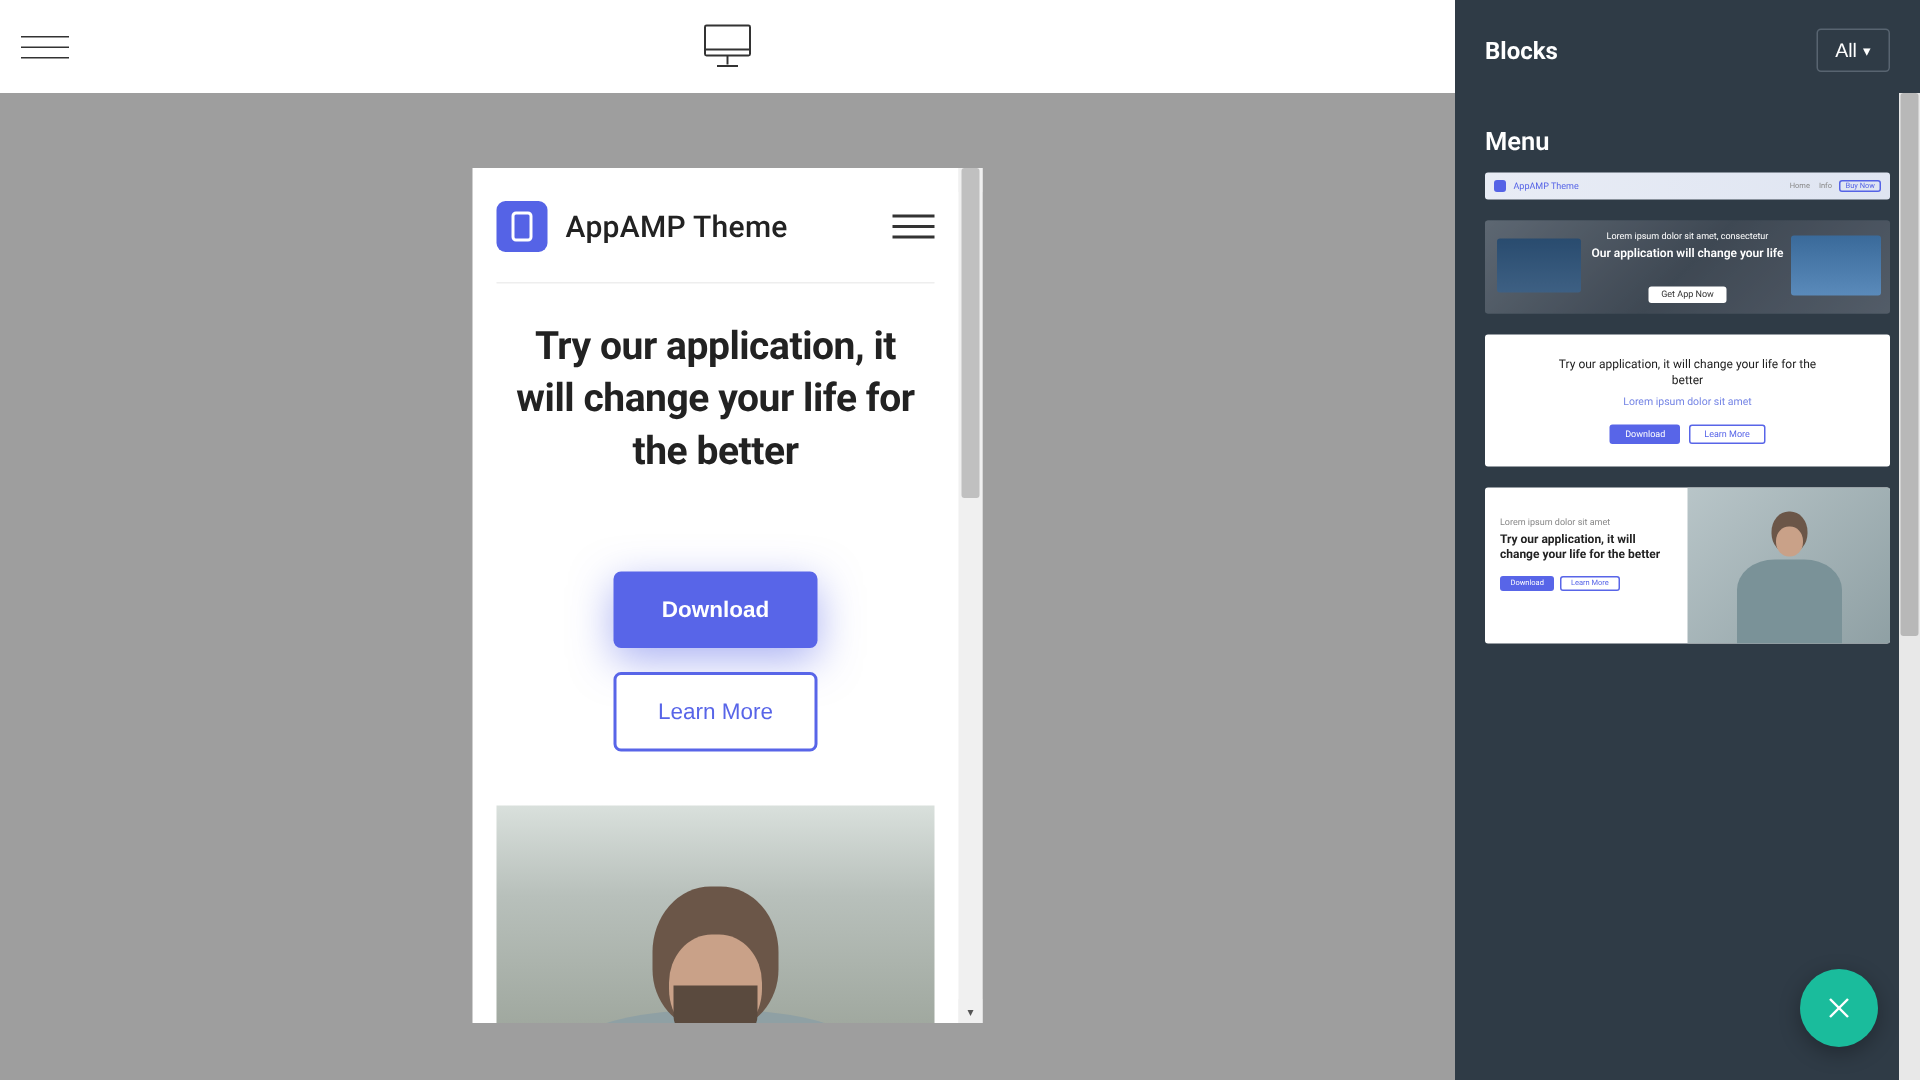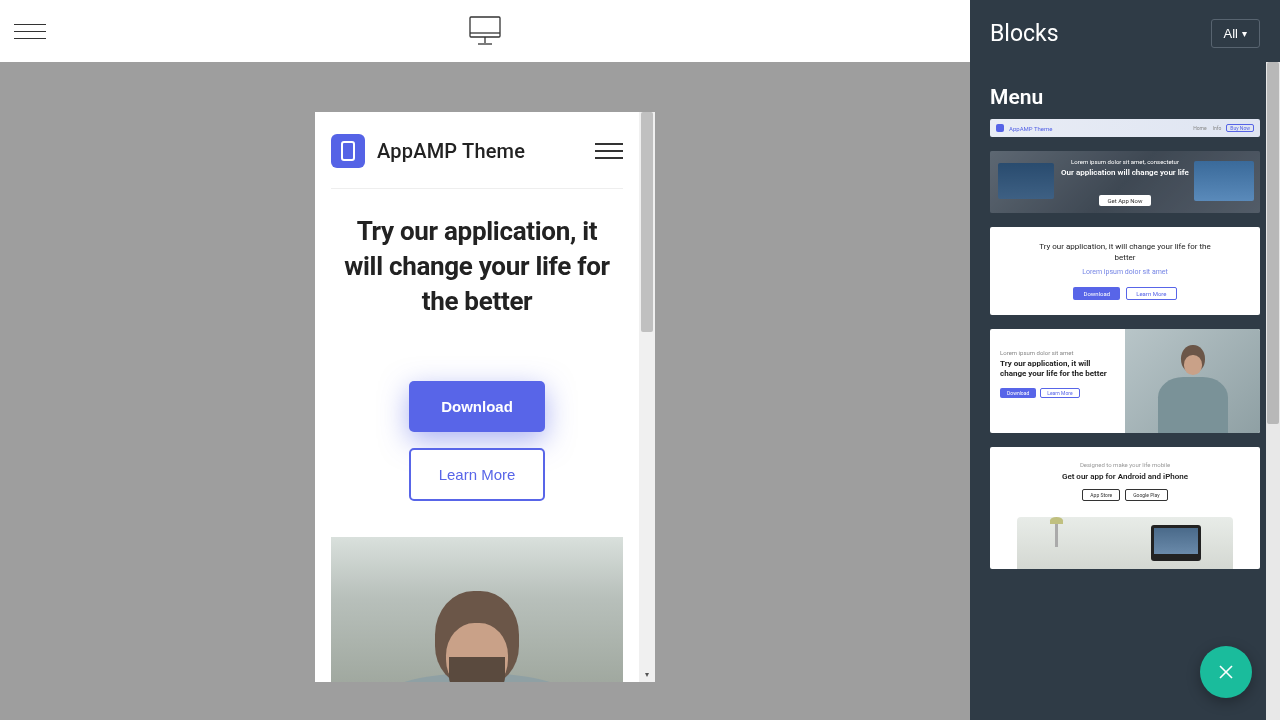--- a/index.html
+++ b/index.html
@@ -36,29 +36,29 @@
 .preview-img { width: calc(100% + 0px); height: 150px; margin-top: 36px; background: linear-gradient(180deg, #d9e0dc 0%, #b8c0bb 40%, #9fa79e 100%); position: relative; overflow: hidden; }
 .person-silhouette { position: absolute; left: 50%; transform: translateX(-50%); bottom: -30px; width: 170px; height: 140px; }
 .person-head { position: absolute; top: 14px; left: 50%; transform: translateX(-50%); width: 84px; height: 95px; background: #6b5648; border-radius: 46% 46% 42% 42%; }
 .person-face { position: absolute; top: 46px; left: 50%; transform: translateX(-50%); width: 62px; height: 70px; background: #c9a188; border-radius: 46% 46% 48% 48%; }
 .person-beard { position: absolute; top: 80px; left: 50%; transform: translateX(-50%); width: 56px; height: 40px; background: #5a4a3e; border-radius: 0 0 50% 50%; }
 .person-shoulders { position: absolute; bottom: 0; left: 50%; transform: translateX(-50%); width: 180px; height: 44px; background: #8fa0a4; border-radius: 50% 50% 0 0; }
 
 
 .sidebar { position: absolute; top: 0; right: 0; width: 310px; height: 720px; background: #2f3b46; color: #fff; overflow: hidden; }
 .sidebar-head { display: flex; align-items: center; justify-content: space-between; padding: 19px 20px; }
-.sidebar-head h2 { font-size: 23px; font-weight: 400; }
+.sidebar-head h2 { font-size: 16px; font-weight: 700; }
 .dropdown-btn { border: 1px solid #586470; background: transparent; color: #fff; font-size: 13px; padding: 6px 12px; border-radius: 3px; cursor: pointer; display: inline-flex; align-items: center; gap: 4px; }
 .dropdown-btn::after { content: "▾"; font-size: 10px; }
 
 .sidebar-body { padding: 0 20px 100px 20px; height: calc(100% - 62px); overflow-y: hidden; position: relative; }
 .sidebar-scroll { position: absolute; right: 0; top: 62px; width: 14px; height: calc(100% - 62px); background: #e8e8e8; }
 .sidebar-scroll-thumb { position: absolute; top: 0; left: 1px; width: 12px; height: 55%; background: #b8b8b8; border-radius: 2px; }
 
-.section-label { font-size: 21px; font-weight: 600; margin: 18px 0 10px 0; }
+.section-label { font-size: 17px; font-weight: 600; margin: 18px 0 10px 0; }
 .added-tag { position: absolute; right: 132px; top: 108px; font-size: 14px; color: #dfe3e7; }
 
 .thumb { background: #fff; border-radius: 2px; margin-bottom: 14px; overflow: hidden; cursor: pointer; position: relative; }
 
 
 .thumb-menu { height: 18px; background: linear-gradient(90deg, #e8ecf5 0%, #dfe5f2 100%); display: flex; align-items: center; padding: 0 6px; gap: 5px; }
 .thumb-menu-logo { width: 8px; height: 8px; background: #5563e6; border-radius: 2px; }
 .thumb-menu-text { font-size: 6px; color: #5563e6; }
 .thumb-menu-nav { margin-left: auto; display: flex; gap: 6px; }
 .thumb-menu-nav span { font-size: 5px; color: #888; }
@@ -219,31 +219,20 @@
         </div>
       </div>
       <div class="thumb-h3-right">
           <div class="body"></div>
           <div class="head"></div>
           <div class="face"></div>
         </div>
     </div>
 
 
-    <div class="thumb thumb-h5">
-      <div class="sub">Designed to make your life mobile</div>
-      <div class="ttl">Get our app for Android and iPhone</div>
-      <div class="btns">
-        <span>App Store</span>
-        <span>Google Play</span>
-      </div>
-      <div class="desk"></div>
-      <div class="lamp"></div>
-      <div class="monitor"></div>
-    </div>
   </div>
 
   <div class="sidebar-scroll">
     <div class="sidebar-scroll-thumb"></div>
   </div>
 
   <div class="fab">
     <svg width="20" height="20" viewBox="0 0 20 20" stroke-width="1.6">
       <line x1="4" y1="4" x2="16" y2="16"></line>
         <line x1="16" y1="4" x2="4" y2="16"></line>

